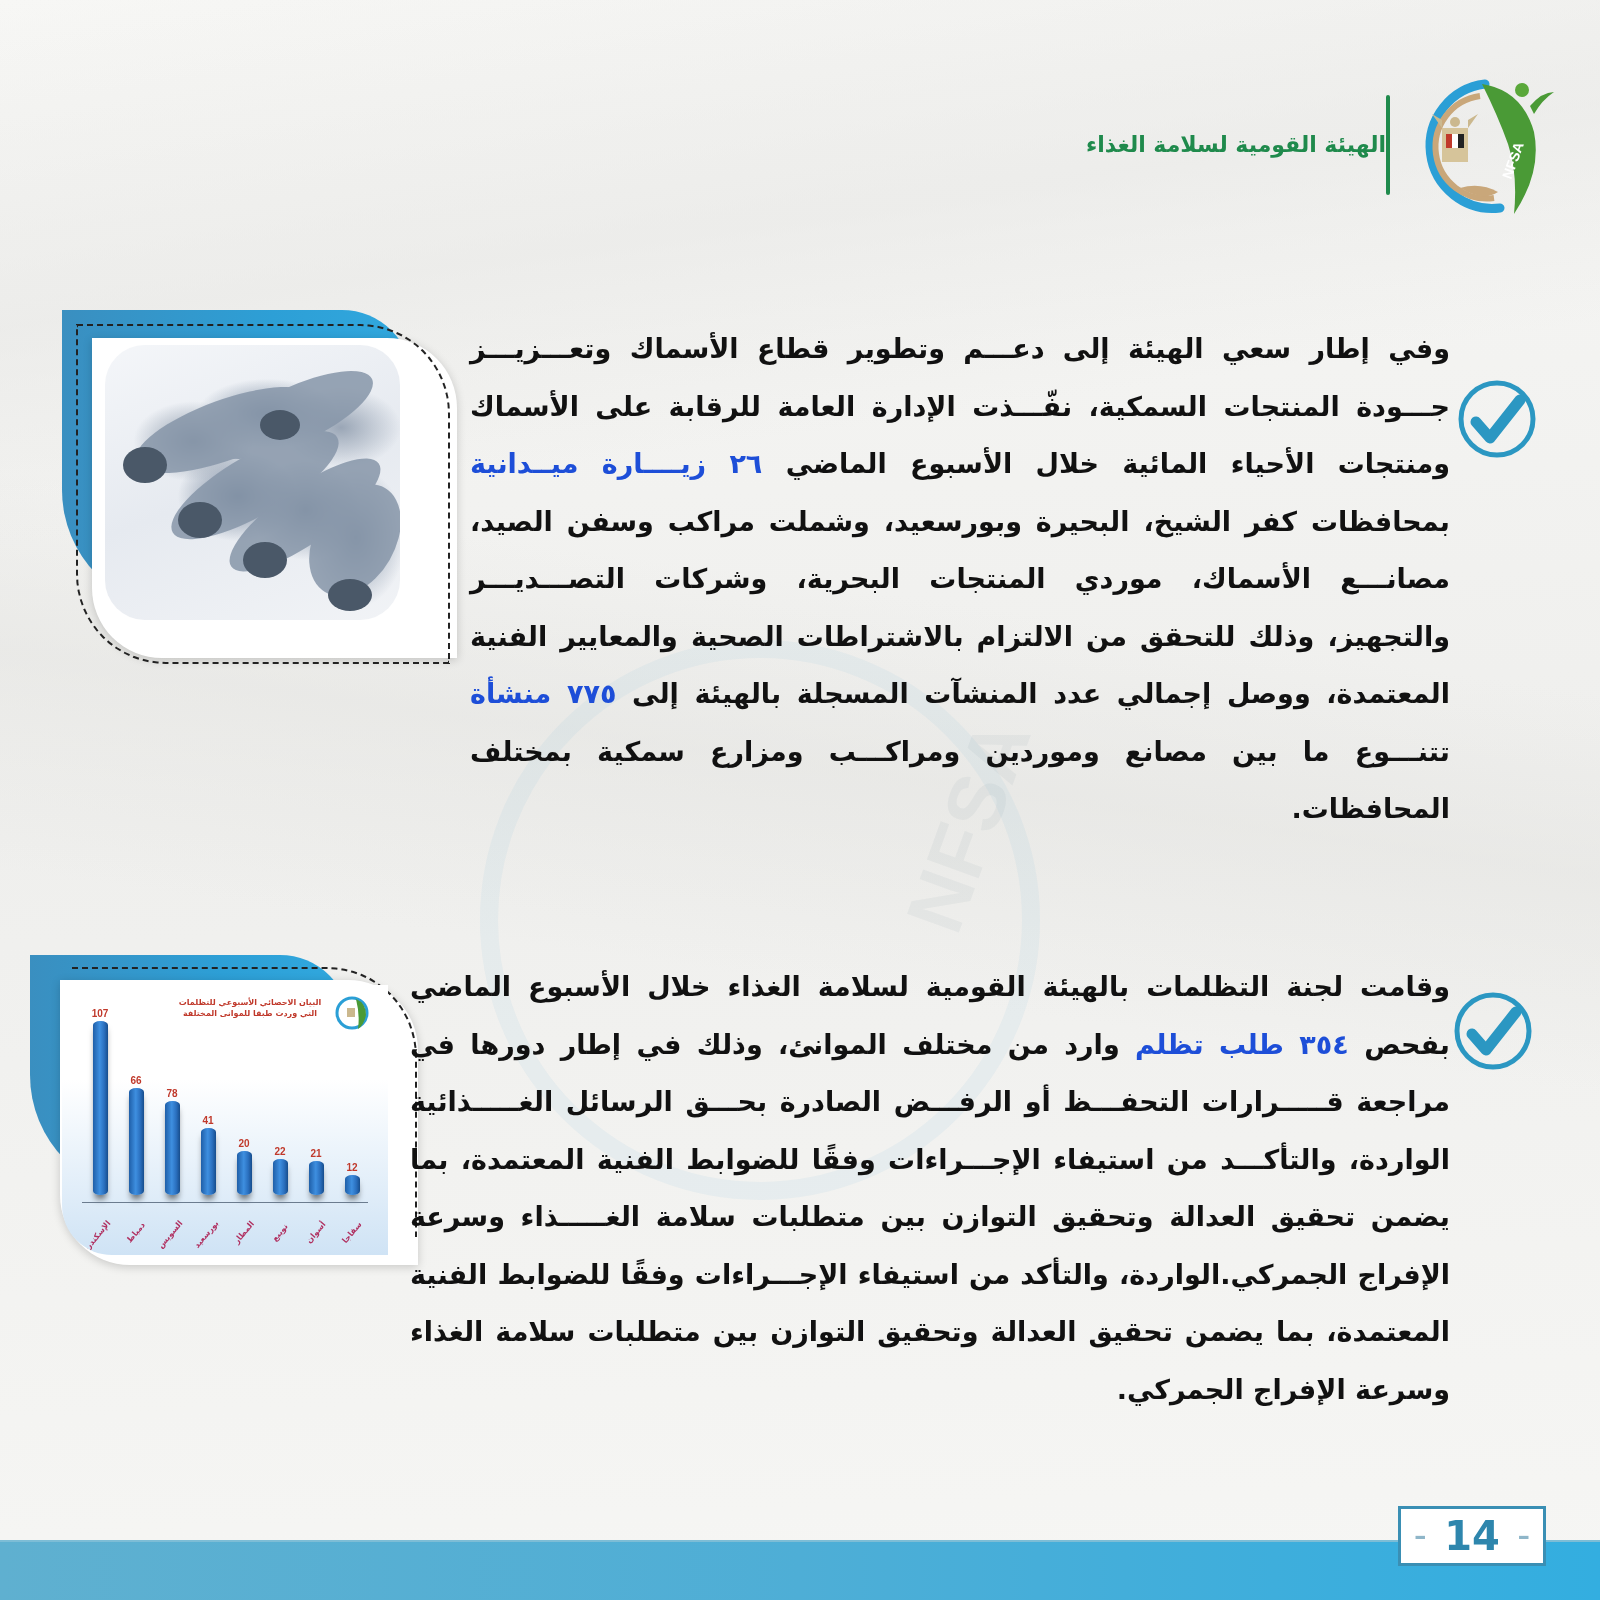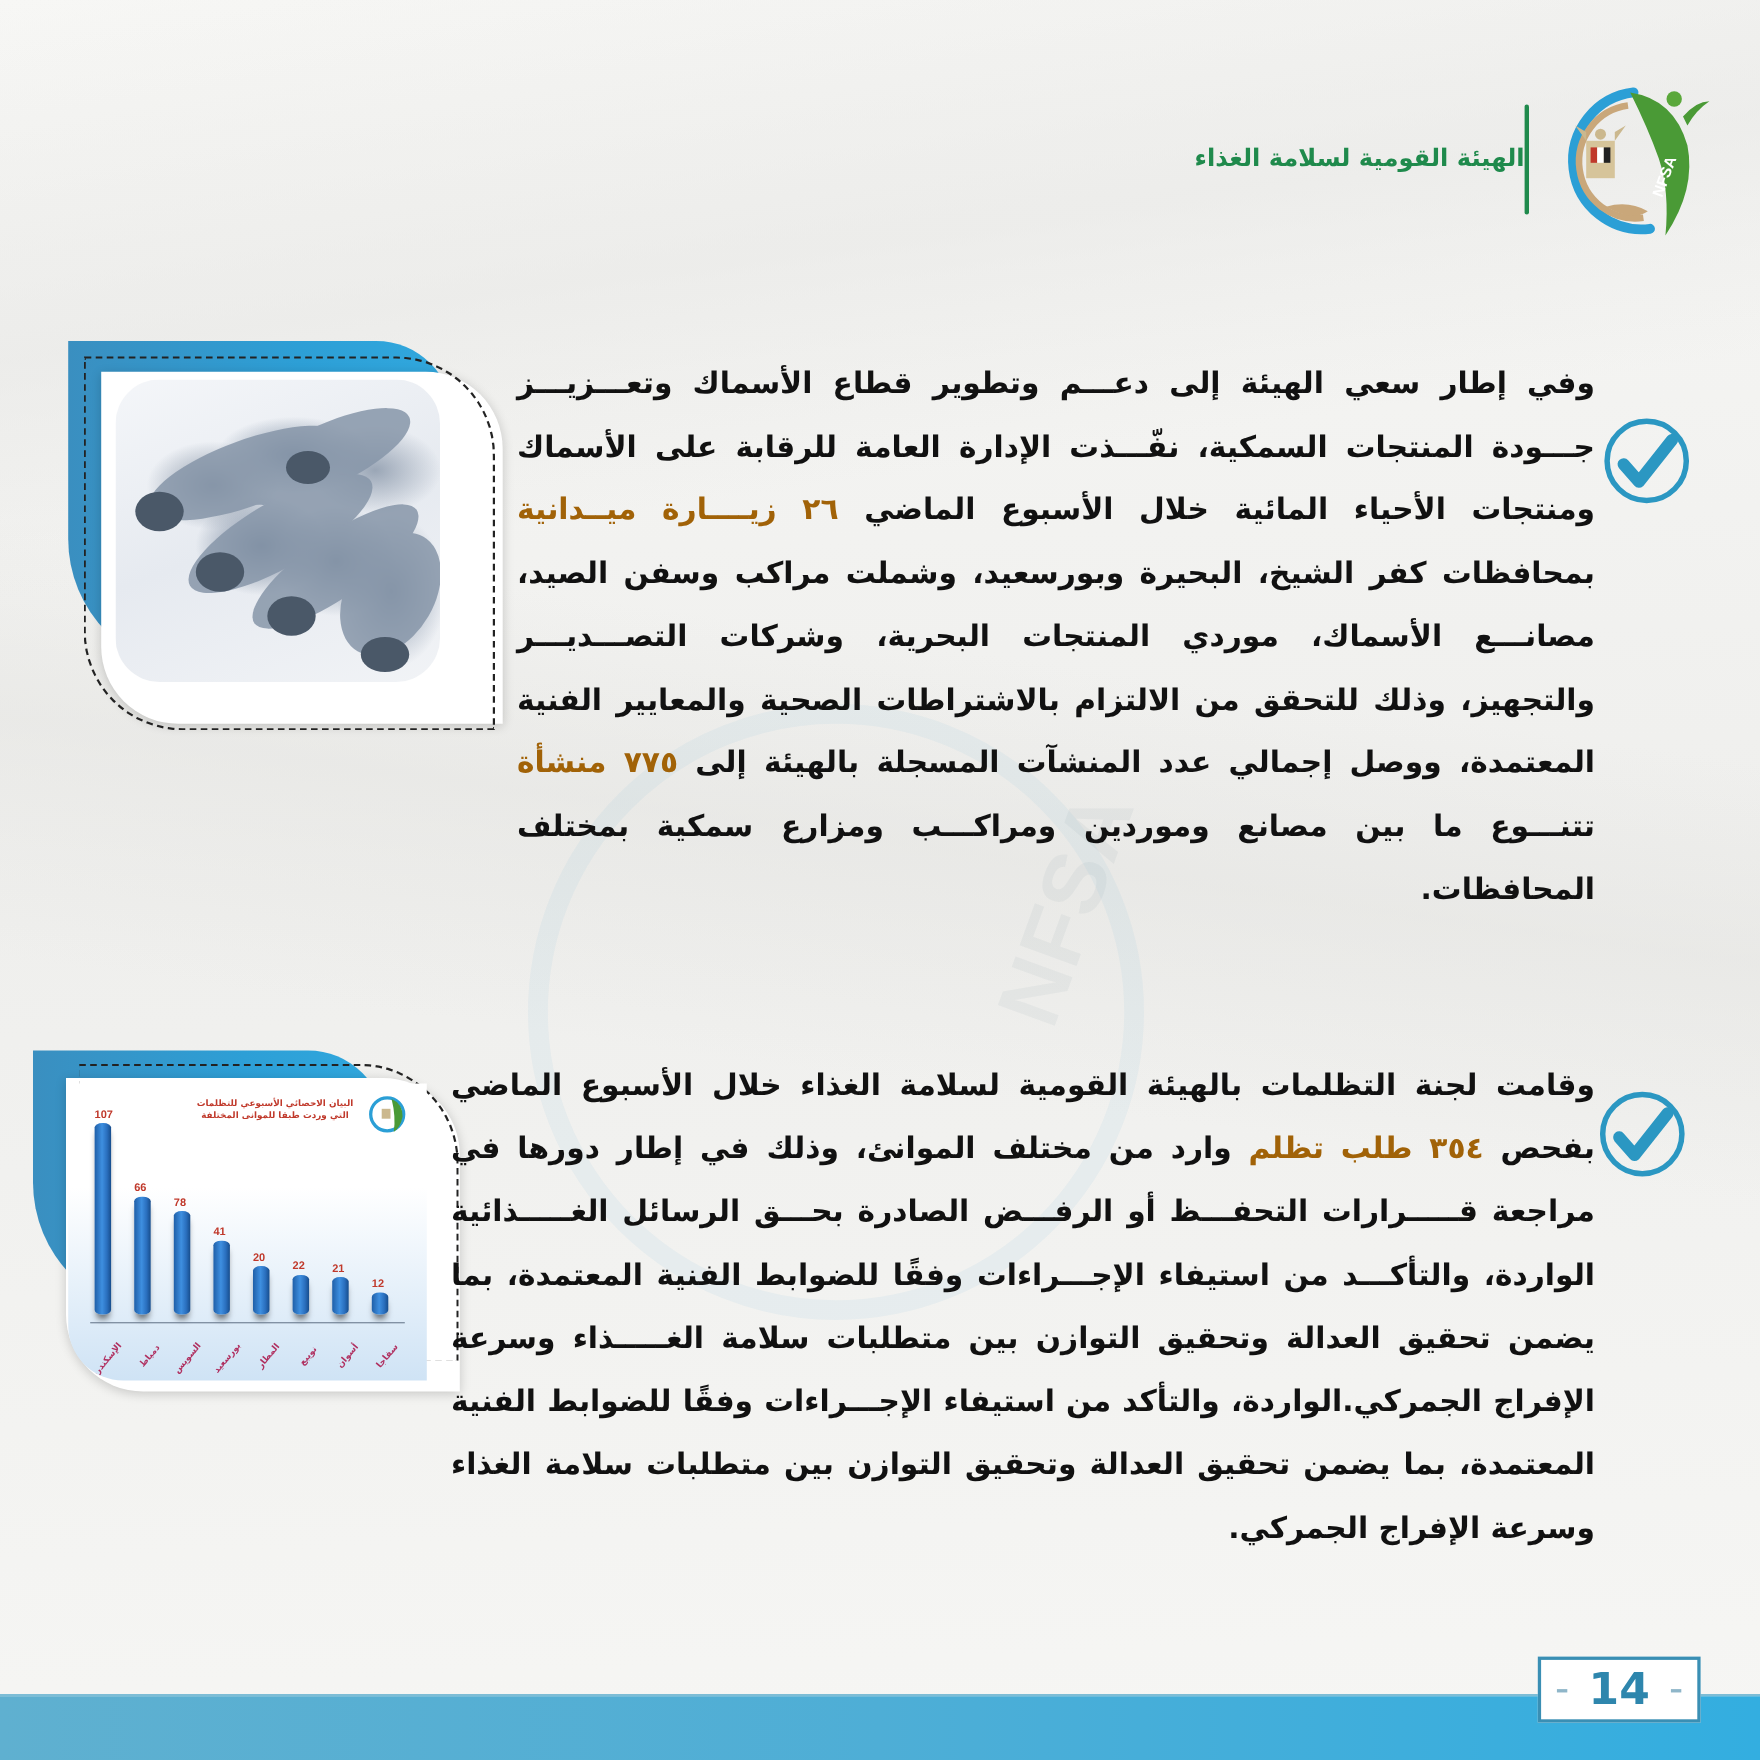--- a/index.html
+++ b/index.html
@@ -33,21 +33,21 @@
   .header-divider { width: 4px; height: 100px; background: #1f8a4c; border-radius: 2px; }
   .logo { width: 170px; height: 150px; position: relative; }
 
   
   .para {
     position: absolute; direction: rtl; text-align: justify;
     font-family: "DejaVu Sans", sans-serif; font-weight: bold;
     font-size: 27px; line-height: 57.5px; color: #111;
     text-align-last: right;
   }
-  .para .hl { color: #a16207; }
+  .para .hl { color: #1d4ed8; }
   .check {
     position: absolute; width: 82px; height: 82px;
   }
 
   .frame {
     position: absolute;
   }
   .frame .blue {
     position: absolute; left: 0; top: 0;
     background: linear-gradient(90deg, #3a8fc0 0%, #2d9fd6 60%, #31a8de 100%);
@@ -88,21 +88,21 @@
     position: absolute; left: 108px; top: 12px; width: 160px; direction: rtl; text-align: center;
     font-size: 8px; line-height: 11px; color: #c0392b; font-weight: bold;
   }
   .chart-mini-logo {
     position: absolute; right: 16px; top: 8px; width: 40px; height: 40px;
   }
   .bars {
     position: absolute; left: 24px; bottom: 60px; width: 280px; height: 190px;
     display: flex; align-items: flex-end; justify-content: space-between;
   }
-  .bar-wrap { width: 28px; display: flex; flex-direction: column; align-items: flex-start; }
+  .bar-wrap { width: 28px; display: flex; flex-direction: column; align-items: center; }
   .bar-val { font-size: 10px; font-weight: bold; color: #c0392b; font-family: "Liberation Sans", sans-serif; margin-bottom: 2px; }
   .bar {
     width: 15px; border-radius: 7px / 4px;
     background: linear-gradient(90deg, #1f5fa8 0%, #3e8fe0 45%, #2a6fbe 75%, #174d8c 100%);
     box-shadow: 0 6px 6px -2px rgba(0,0,0,0.55);
   }
   .axis-line {
     position: absolute; left: 20px; right: 20px; bottom: 52px; height: 1px; background: #6b7c8f;
   }
   .x-labels {

